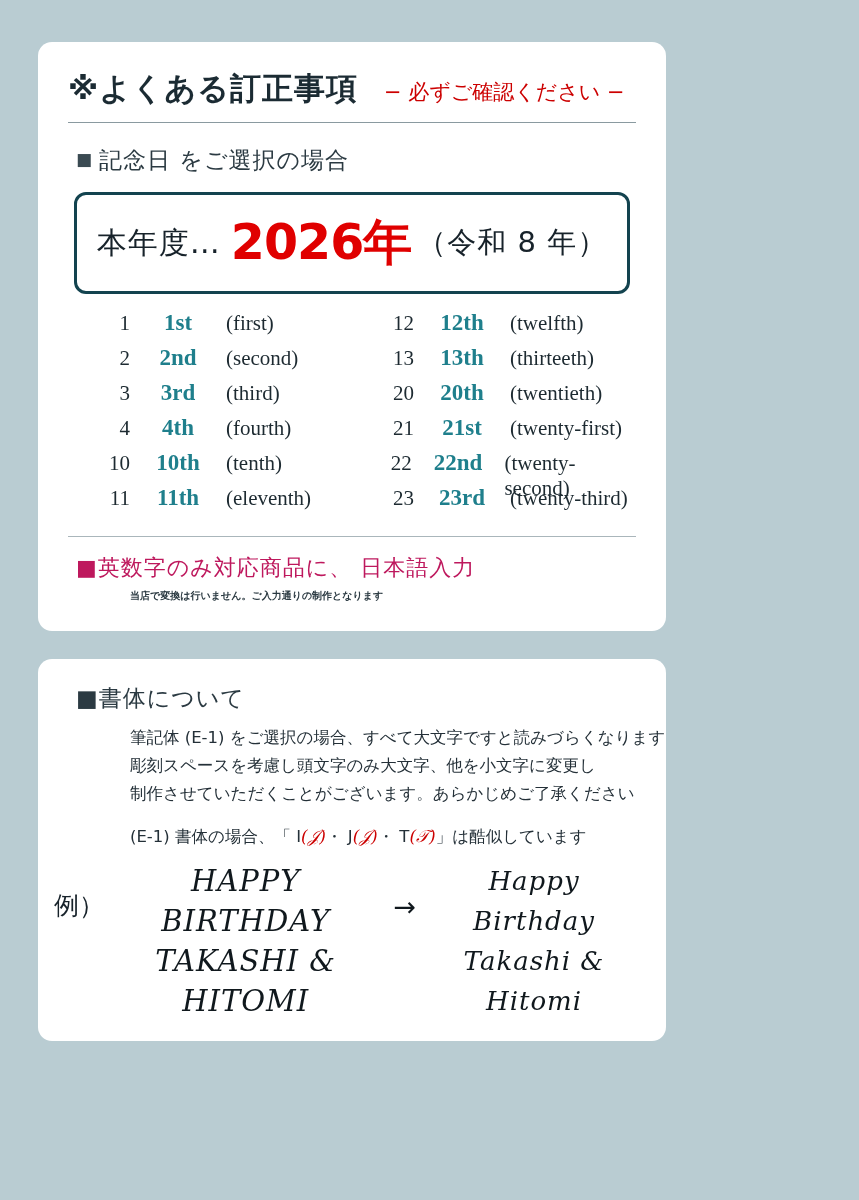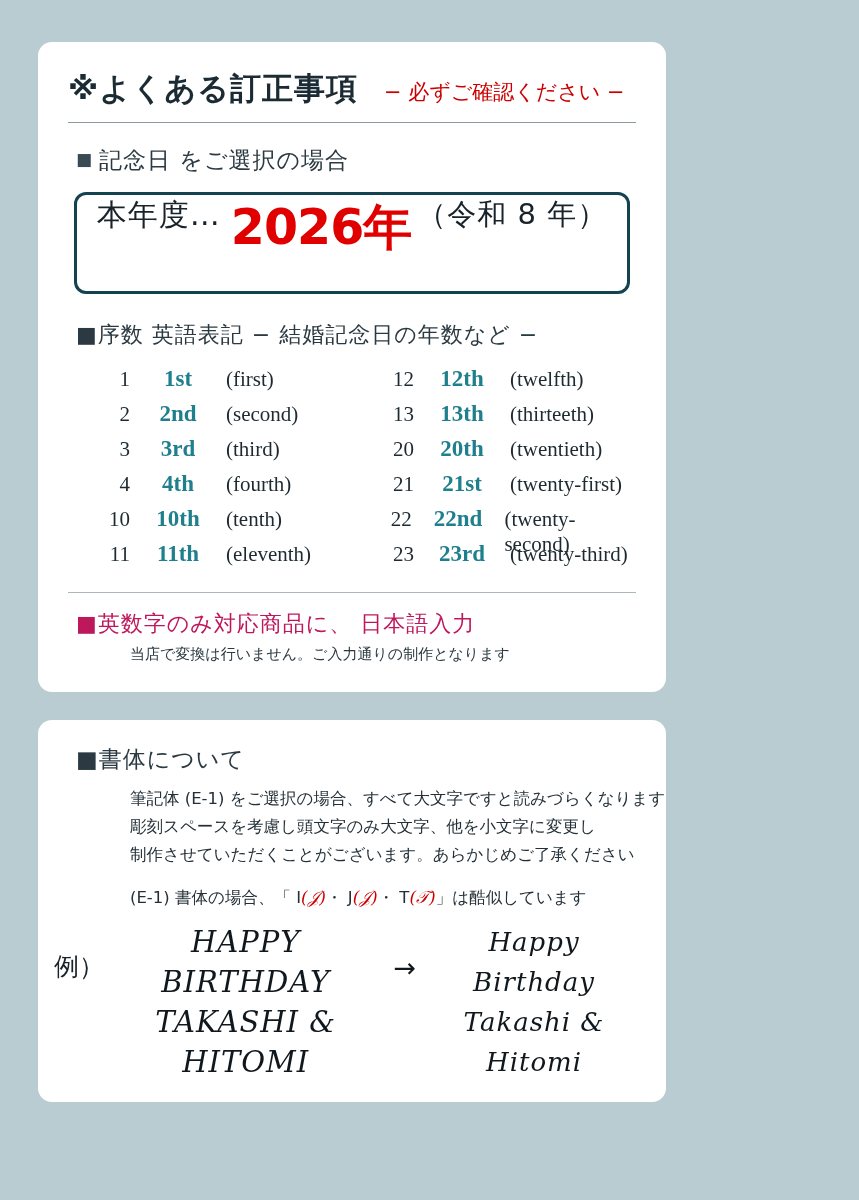--- a/index.html
+++ b/index.html
@@ -67,20 +67,21 @@
     margin-right: 6px;
     vertical-align: 3px;
   }
 
   .year-box {
     margin: 16px 6px 0 6px;
     border: 3px solid #13434f;
     border-radius: 12px;
     height: 96px;
     display: flex;
+    align-items: center;
     justify-content: center;
   }
   .year-lead {
     font-family: "DejaVu Sans", sans-serif;
     font-size: 30px;
     color: #17222a;
     letter-spacing: 1px;
   }
   .year-big {
     font-family: "DejaVu Sans", sans-serif;
@@ -142,23 +143,24 @@
 
   .sec-head3 {
     font-family: "DejaVu Sans", sans-serif;
     font-size: 22px;
     color: #be185d;
     margin: 16px 0 0 8px;
     letter-spacing: 1px;
   }
   .note-small {
     font-family: "DejaVu Sans", sans-serif;
-    font-size: 15px;
+    font-size: 10px;
     color: #2b3a42;
     margin: 6px 0 0 62px;
+    font-weight: bold;
   }
 
   
   .card-bottom {
     margin-top: 28px;
     padding: 24px 30px 20px 30px;
     position: relative;
   }
   .sec-head4 {
     font-family: "DejaVu Sans", sans-serif;
@@ -235,23 +237,20 @@
     <div class="sec-head">
       <span class="sq">■</span><span>記念日 をご選択の場合</span>
     </div>
 
     <div class="year-box">
       <span class="year-lead">本年度…</span>
       <span class="year-big">2026年</span>
       <span class="year-paren">（令和 8 年）</span>
     </div>
 
-    <div class="sec-head2">
-      <span class="sq">■</span><span>序数 英語表記 − 結婚記念日の年数など −</span>
-    </div>
 
     <div class="ord-wrap">
       <div class="ord-col">
         <div class="ord-row">
           <span class="ord-num">1</span>
           <span class="ord-abbr">1st</span>
           <span class="ord-word">(first)</span>
         </div>
         <div class="ord-row">
           <span class="ord-num">2</span>

